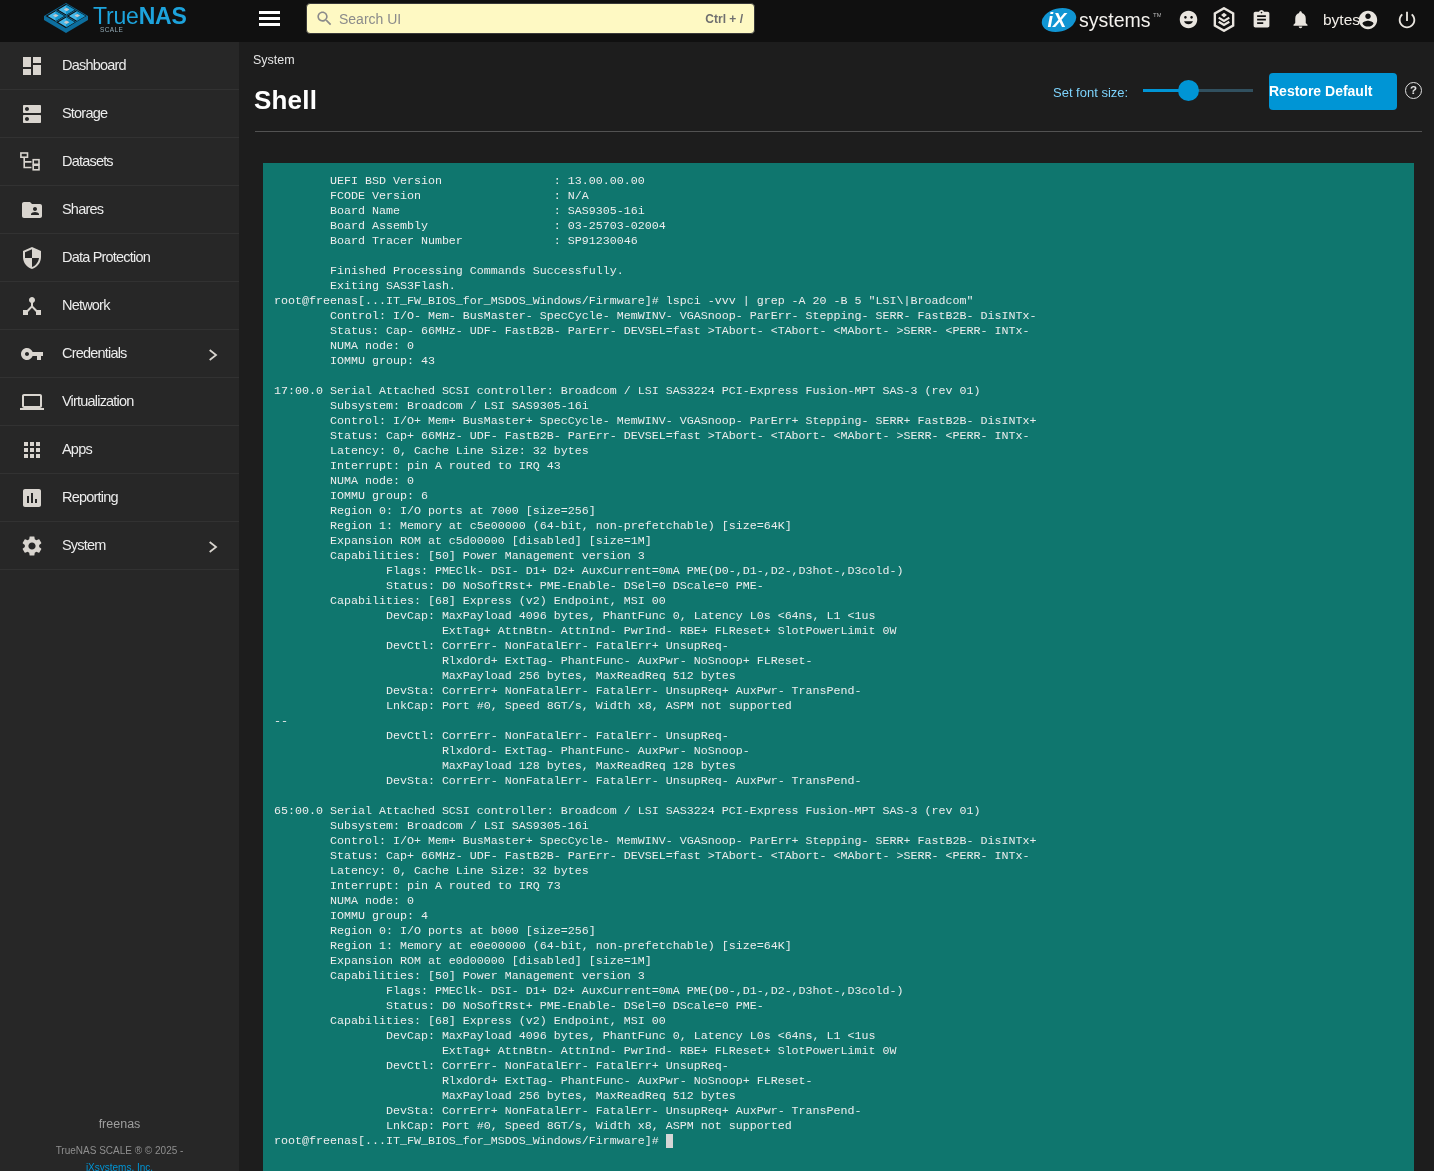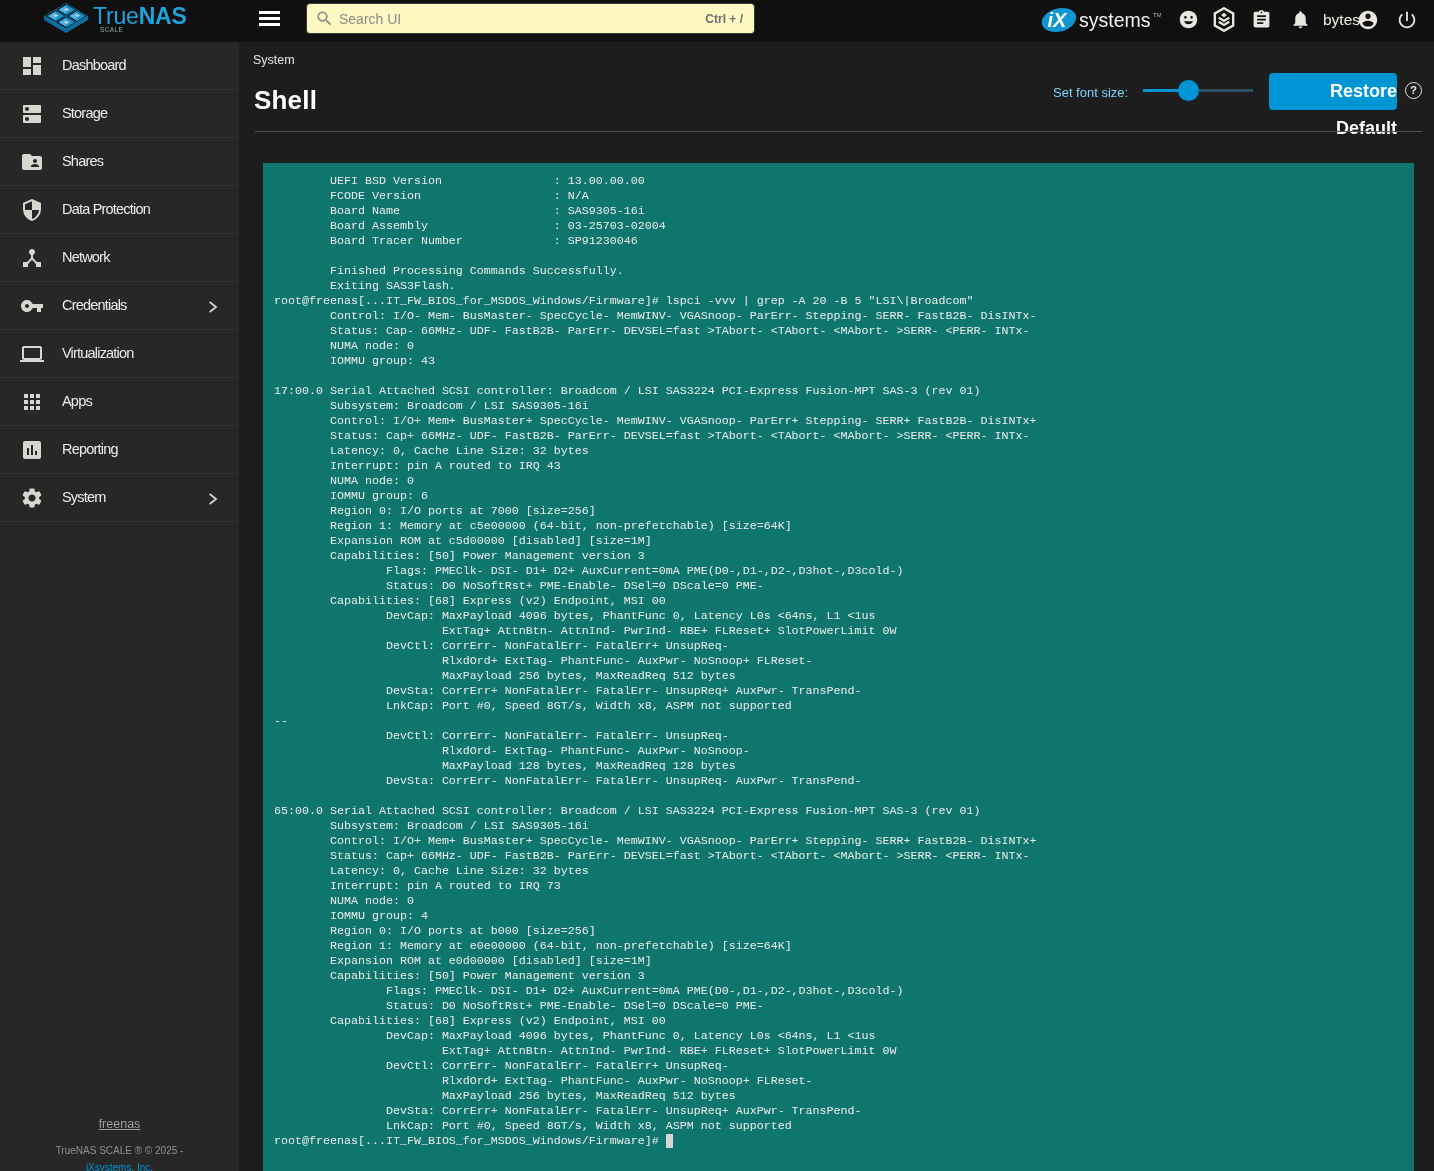--- a/index.html
+++ b/index.html
@@ -16,35 +16,35 @@
 #search .kb { position:absolute; right:11px; top:8px; font-size:12px; color:#6f6f6f; font-weight:bold; }
 #topicons { position:absolute; left:0; top:0; width:1154px; height:42px; }
 .tic { position:absolute; top:9px; width:21px; height:21px; }
 #sidebar { position:absolute; left:0; top:42px; width:239px; height:1129px; background:#272727; }
 .nav { position:relative; height:48px; border-bottom:1px solid #323232; }
 .nav > svg { position:absolute; left:20px; top:12px; }
 .nav .lbl { position:absolute; left:62px; top:0; line-height:47px; font-size:14.5px; letter-spacing:-0.8px; color:#ececec; }
 .nav .chev { position:absolute; right:18px; top:17px; width:16px; height:16px; }
 .nav .chev svg, .tic svg { display:block; position:static; }
 #sbfoot { position:absolute; left:0; top:1075px; width:239px; height:54px; text-align:center; }
-#fhost { font-size:12.5px; color:#9e9e9e; position:absolute; left:0; width:239px; top:0;text-decoration:underline; }
+#fhost { font-size:12.5px; color:#9e9e9e; position:absolute; left:0; width:239px; top:0; }
 #fcopy { font-size:10px; color:#8f8f8f; position:absolute; left:0; width:239px; top:28px; }
 #flink { font-size:10px; color:#0095d5; position:absolute; left:0; width:239px; top:45px; }
 #main { position:absolute; left:239px; top:42px; width:1195px; height:1129px; }
 #crumb { position:absolute; left:14px; top:11px; font-size:12.5px; color:#e4e4e4; }
 #title { position:absolute; left:15px; top:43px; font-size:26px; font-weight:bold; color:#fff;
   letter-spacing:0.2px; }
 #fontlbl { position:absolute; left:814px; top:43px; font-size:13px; color:#7dd3fc; }
 #slider { position:absolute; left:904px; top:47px; width:110px; height:4px; }
 #slider .t1 { position:absolute; left:0; top:0; width:46px; height:3px; background:#0095d5; }
 #slider .t2 { position:absolute; left:46px; top:0; width:64px; height:3px; background:#31505f; }
 #slider .th { position:absolute; left:35px; top:-9px; width:21px; height:21px; border-radius:50%;
   background:#0095d5; }
 #restore { position:absolute; left:1030px; top:31px; width:128px; height:37px; background:#0095d5;
-  border-radius:4px; color:#fff; font-size:18px; font-weight:bold; text-align:right; line-height:37px; }
+  border-radius:4px; color:#fff; font-size:14px; font-weight:bold; text-align:left; line-height:37px; }
 #help { position:absolute; left:1166px; top:40px; width:17px; height:17px; border:1.6px solid #e0e0e0;
   border-radius:50%; color:#e0e0e0; font-size:11.5px; font-weight:bold; text-align:center; line-height:14px; }
 #hdrline { position:absolute; left:16px; top:89px; width:1167px; height:1px; background:#525252; }
 #term { position:absolute; left:24px; top:121px; width:1151px; height:1008px; background:#0f766e; }
 #term pre { position:absolute; left:11px; top:11px; font-family:"Liberation Mono", monospace;
   font-size:11.67px; line-height:15px; color:#ededed; }
 .cur { background:#d6d6d6; color:#000; }
 </style>
 </head>
 <body>
@@ -132,20 +132,29 @@
       </svg>
       <span class="lbl">Dashboard</span>
     </div>
     <div class="nav">
       <svg width="24" height="24" viewBox="0 0 24 24">
         <path fill="#d9d5cf" d="M20 13H4c-.55 0-1 .45-1 1v6c0 .55.45 1 1 1h16c.55 0 1-.45 1-1v-6c0-.55-.45-1-1-1zM7 19c-1.1 0-2-.9-2-2s.9-2 2-2 2 .9 2 2-.9 2-2 2zM20 3H4c-.55 0-1 .45-1 1v6c0 .55.45 1 1 1h16c.55 0 1-.45 1-1V4c0-.55-.45-1-1-1zM7 9c-1.1 0-2-.9-2-2s.9-2 2-2 2 .9 2 2-.9 2-2 2z"></path>
       </svg>
       <span class="lbl">Storage</span>
     </div>
     <div class="nav">
+      <svg width="20" height="20" viewBox="0 0 20 20" style="top:14px">
+<rect x="0.9" y="1" width="6.6" height="4.2" fill="none" stroke="#d9d5cf" stroke-width="1.6"></rect>
+<path d="M4.2 5.2 V15.5 H11.5 M4.2 9.9 H11.5" fill="none" stroke="#d9d5cf" stroke-width="1.6"></path>
+<rect x="13.2" y="7.7" width="5.8" height="4.6" fill="none" stroke="#d9d5cf" stroke-width="1.6"></rect>
+<rect x="13.2" y="13.2" width="5.8" height="4.6" fill="none" stroke="#d9d5cf" stroke-width="1.6"></rect>
+</svg>
+      <span class="lbl">Datasets</span>
+    </div>
+    <div class="nav">
       <svg width="24" height="24" viewBox="0 0 24 24">
         <path fill="#d9d5cf" d="M20 6h-8l-2-2H4c-1.1 0-2 .9-2 2v12c0 1.1.9 2 2 2h16c1.1 0 2-.9 2-2V8c0-1.1-.9-2-2-2zm-5 3c1.1 0 2 .9 2 2s-.9 2-2 2-2-.9-2-2 .9-2 2-2zm4 8h-8v-1c0-1.33 2.67-2 4-2s4 .67 4 2v1z"></path>
       </svg>
       <span class="lbl">Shares</span>
     </div>
     <div class="nav">
       <svg width="24" height="24" viewBox="0 0 24 24">
         <path fill="#d9d5cf" d="M12 1L3 5v6c0 5.55 3.84 10.74 9 12 5.16-1.26 9-6.45 9-12V5l-9-4zm0 10.99h7c-.53 4.12-3.28 7.79-7 8.94V12H5V6.3l7-3.11v8.8z"></path>
       </svg>
       <span class="lbl">Data Protection</span>

